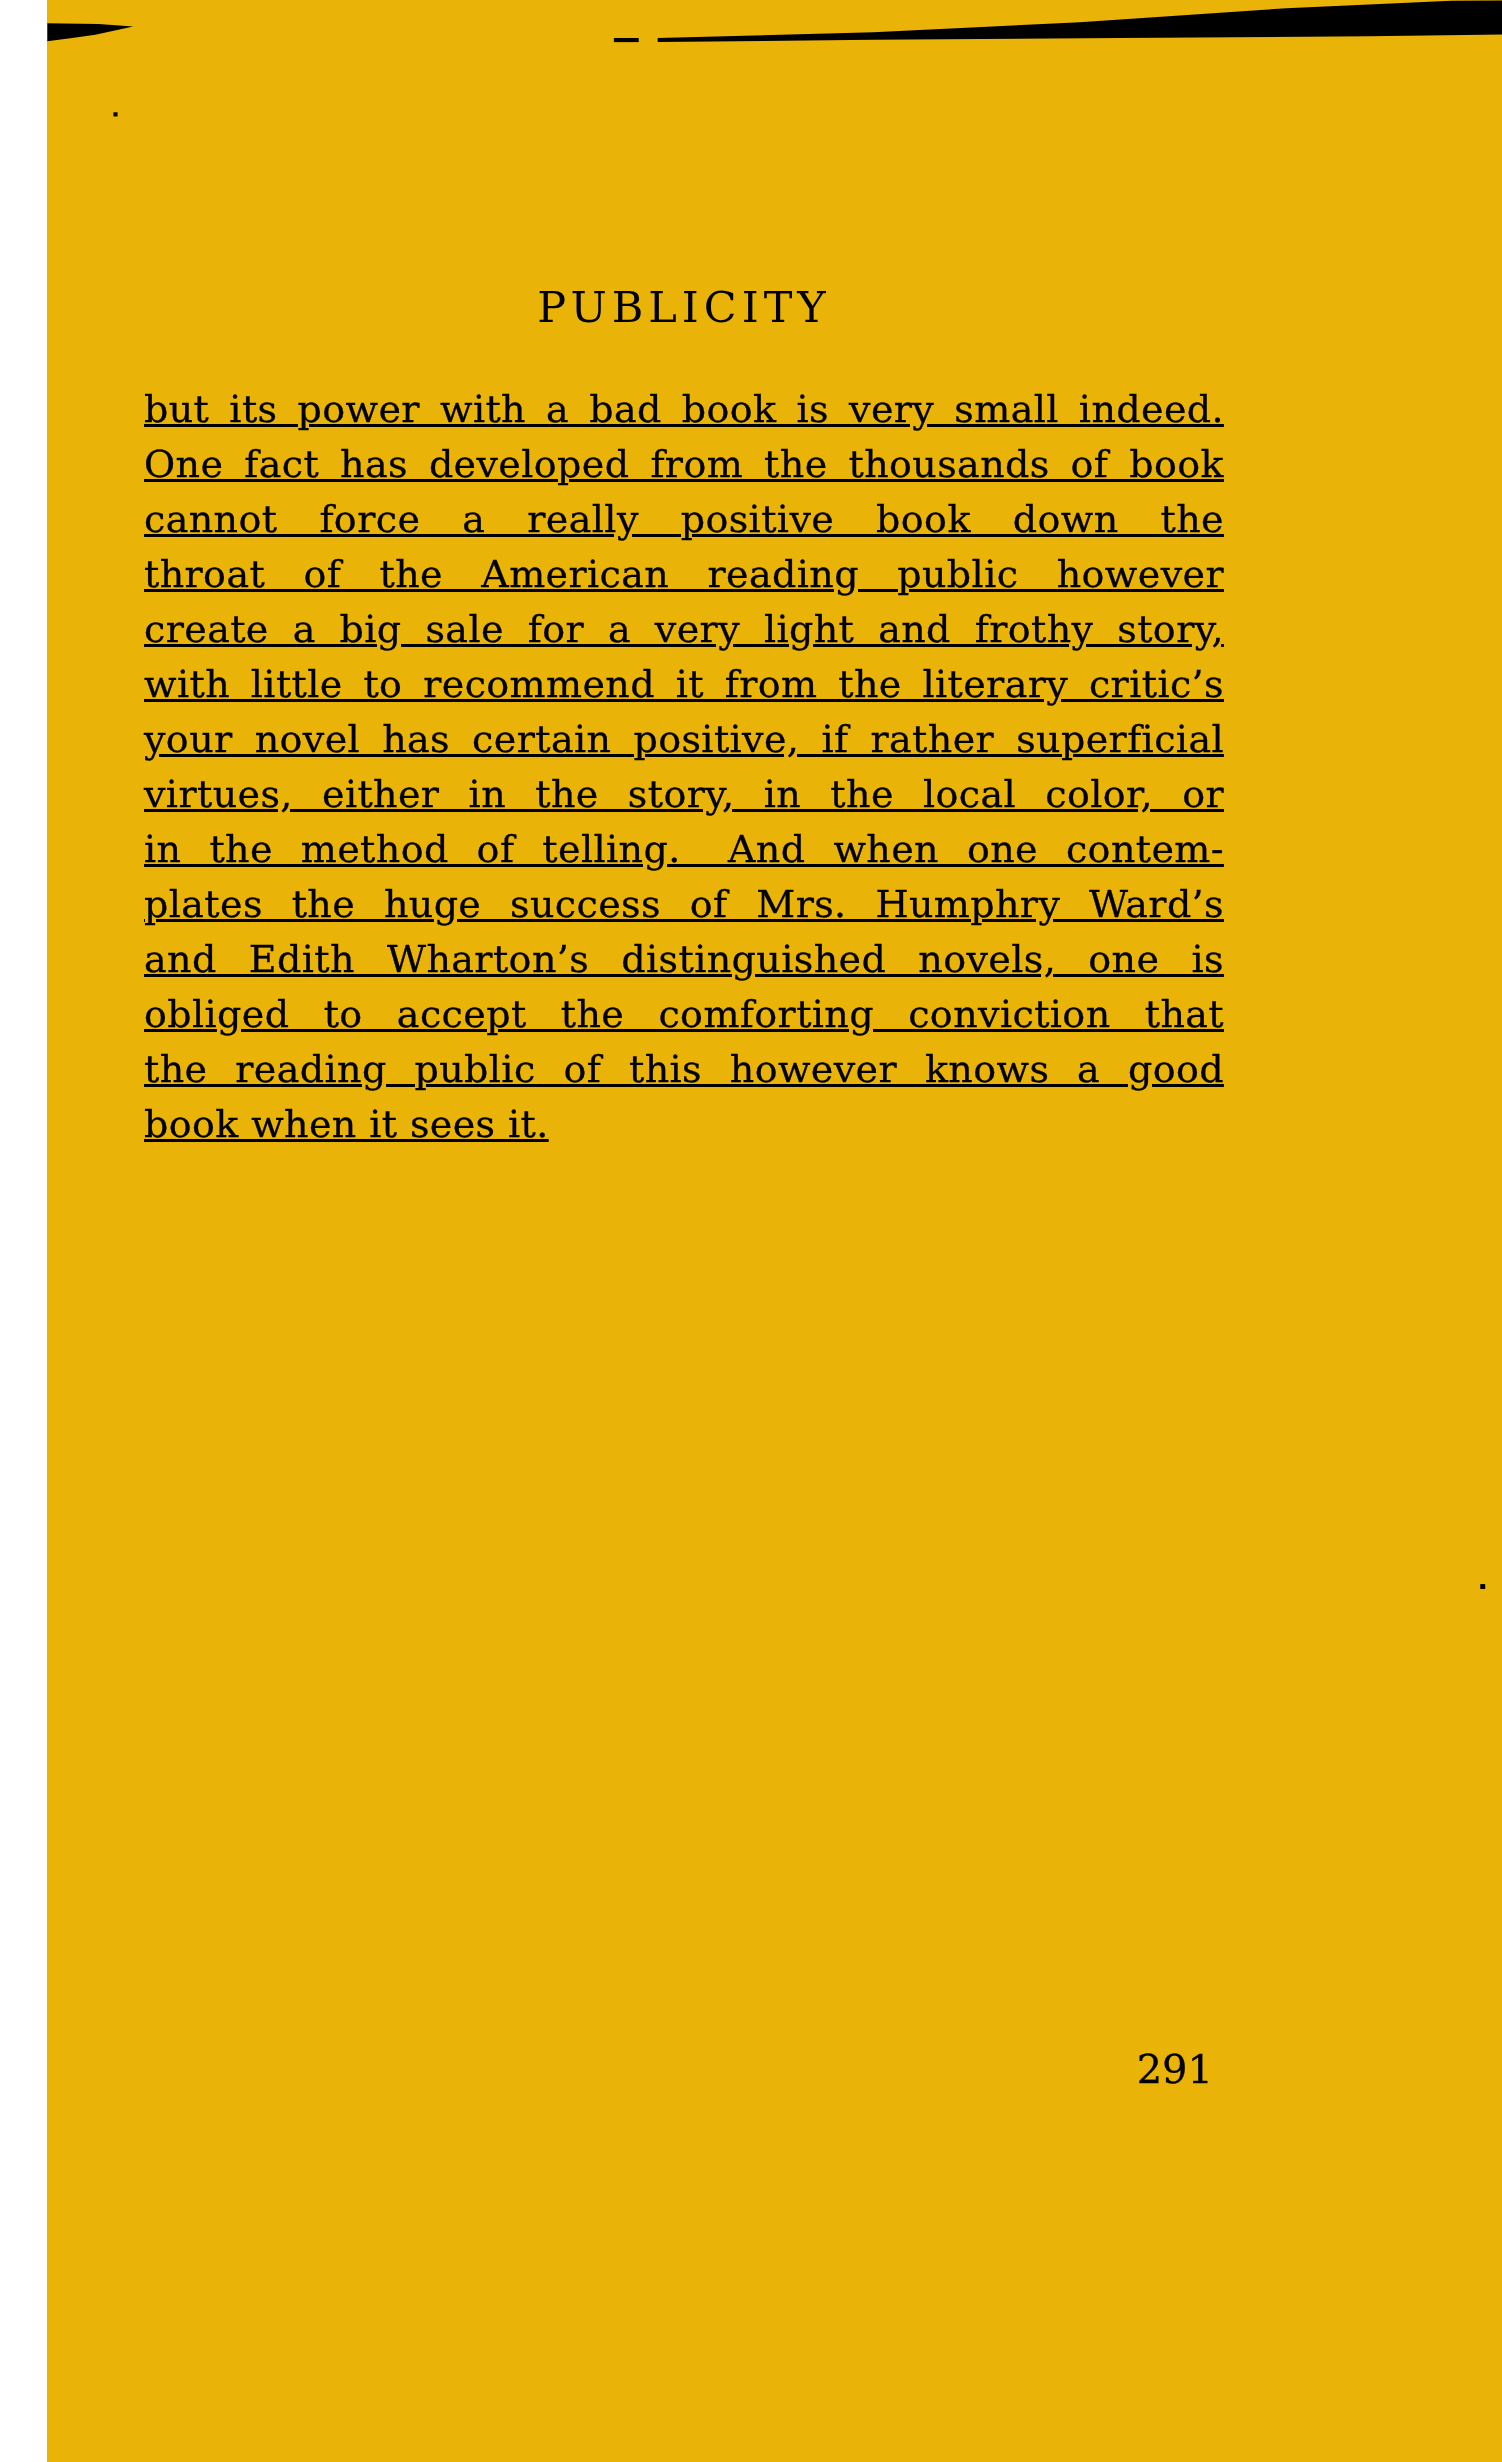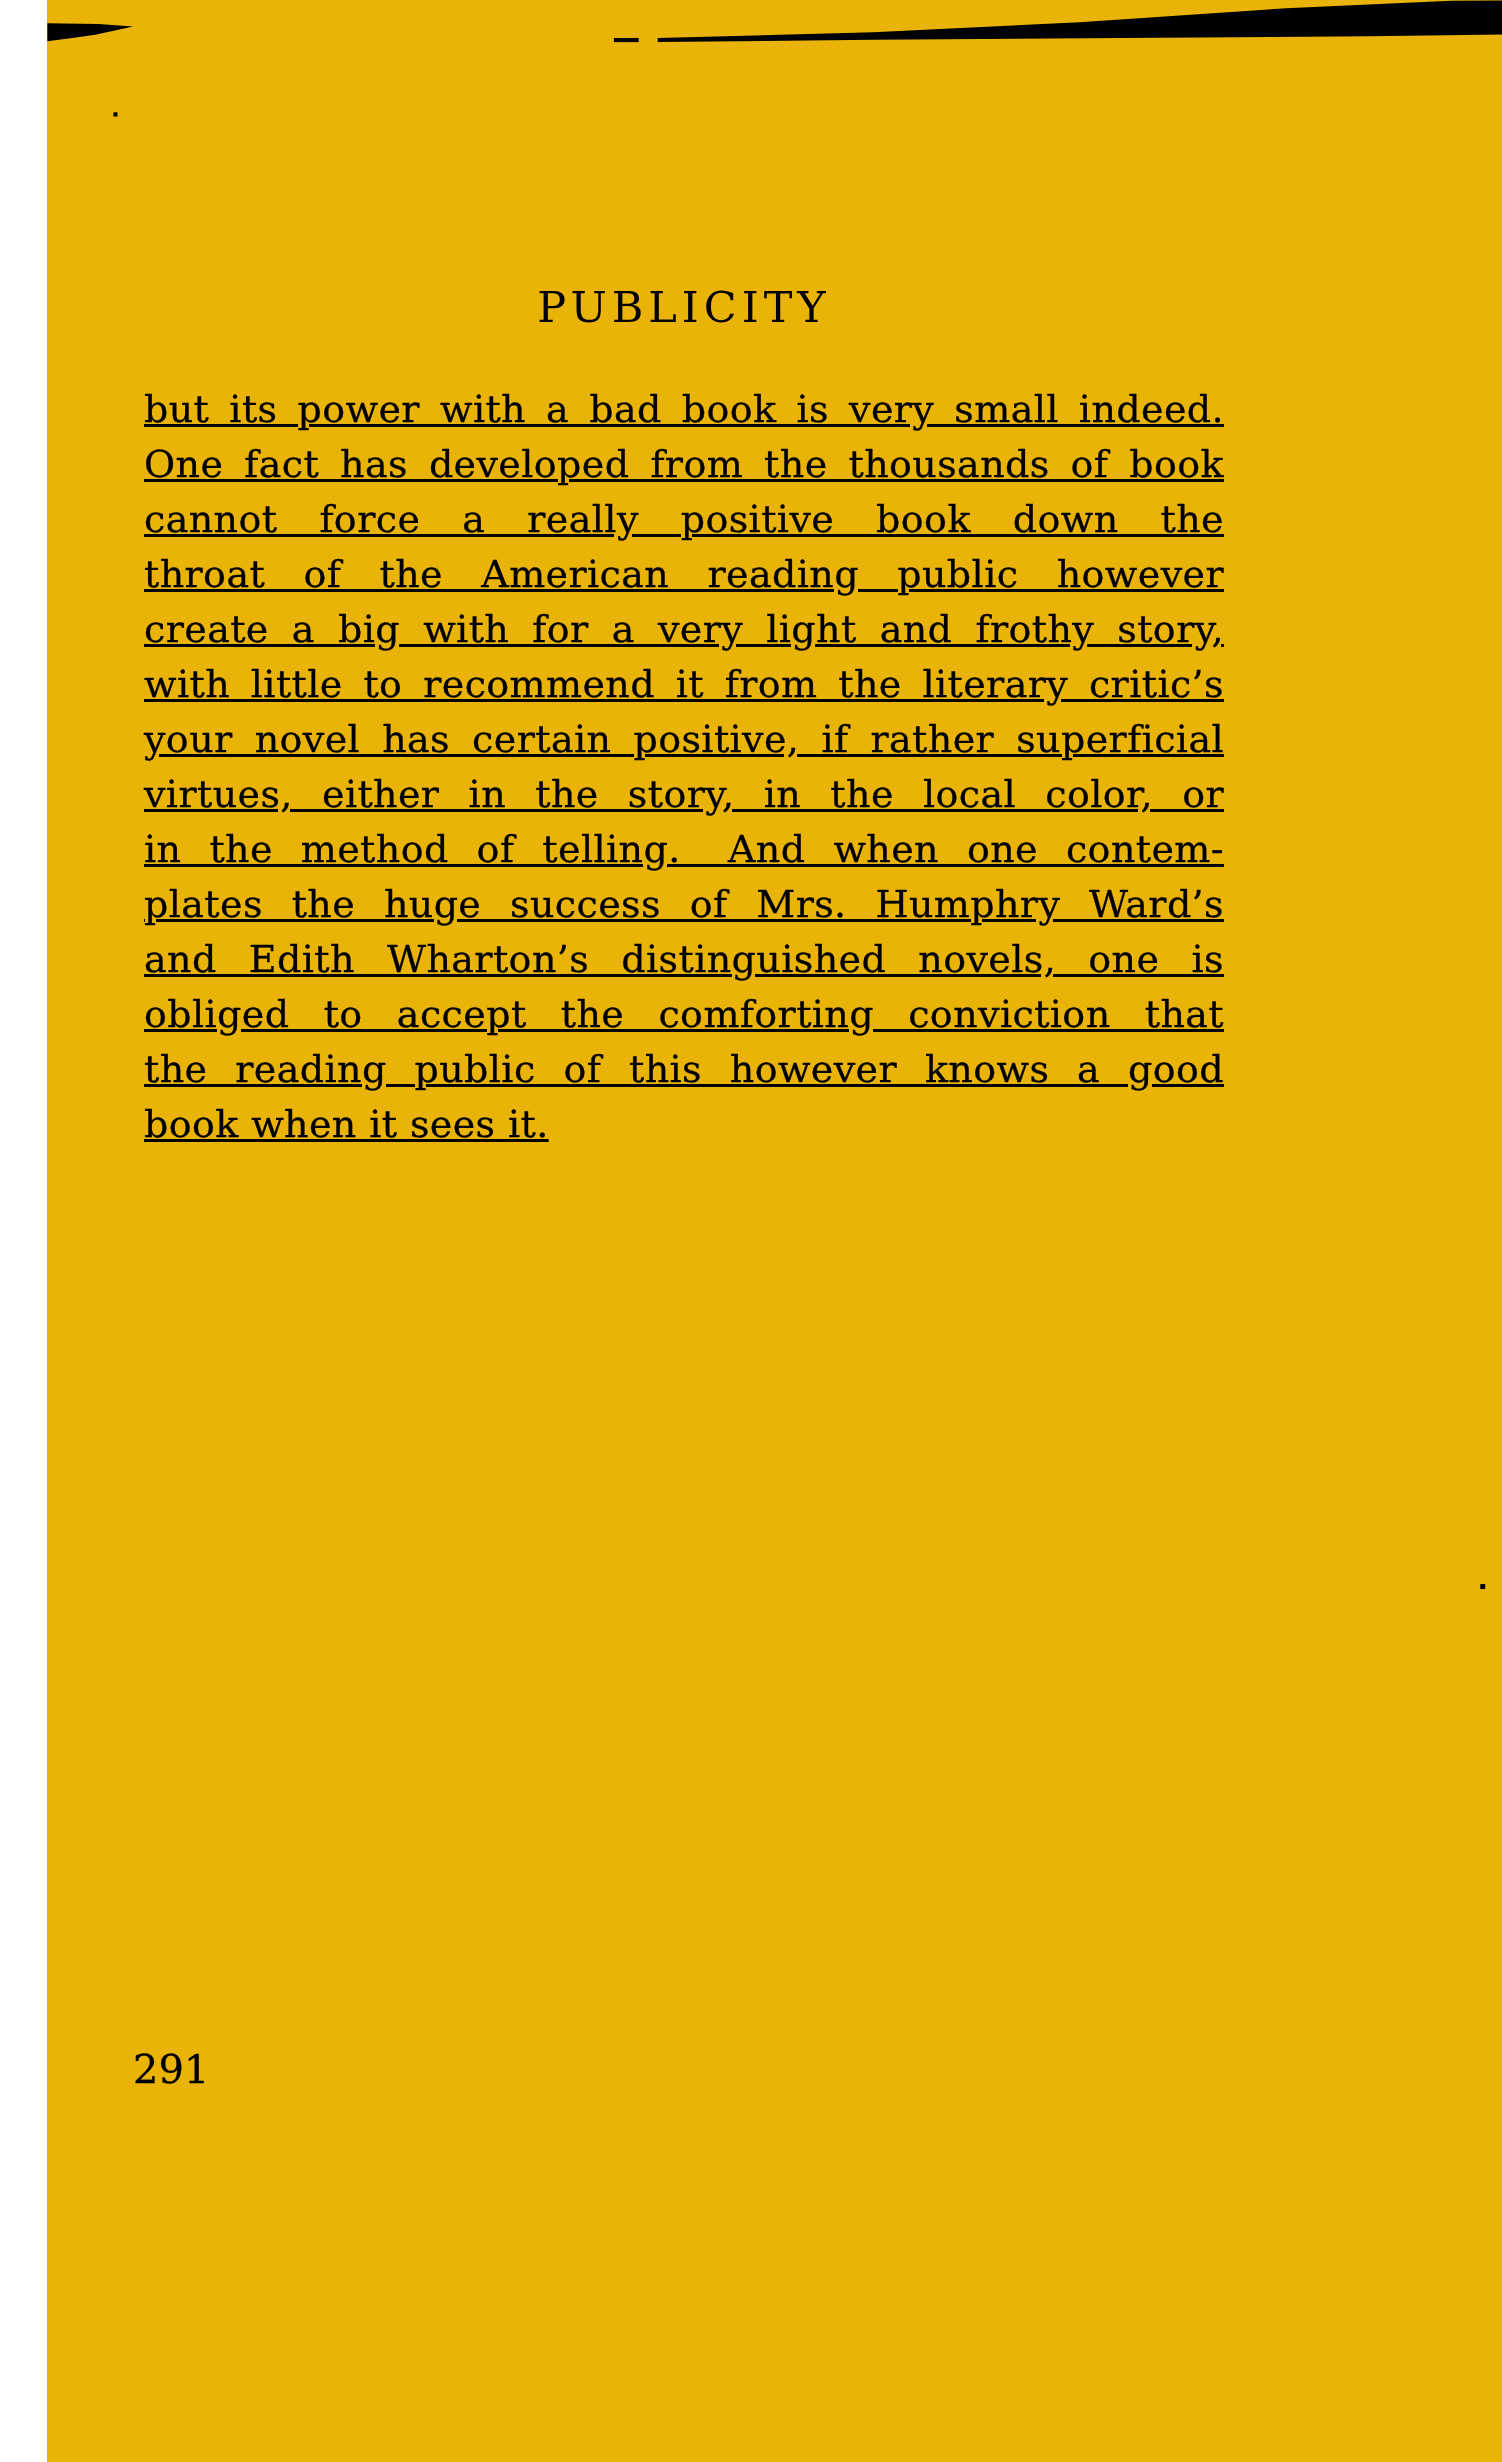--- a/index.html
+++ b/index.html
@@ -56,21 +56,21 @@
     -webkit-text-stroke: 0.3px #000;
   }
   .body-text .line.last-line {
     text-align-last: left;
   }
   .page-number {
     position: absolute;
     left: 86px;
     top: 2047px;
     width: 1080px;
-    text-align: left;
+    text-align: right;
     font-size: 40px;
     line-height: 1.1;
     -webkit-text-stroke: 0.3px #000;
   }
 </style>
 </head>
 <body>
 
 <div class="page">
 
@@ -86,21 +86,21 @@
     <rect x="1735" y="1918" width="6" height="6" fill="#000000"></rect>
   </svg>
 
   <h1 class="page-title">PUBLICITY</h1>
 
   <div class="body-text" id="para-lines">
       <div class="line">but its power with a bad book is very small indeed.</div>
       <div class="line">One fact has developed from the thousands of book</div>
       <div class="line">cannot force a really positive book down the</div>
       <div class="line">throat of the American reading public however</div>
-      <div class="line">create a big with for a very light and frothy story,</div>
+      <div class="line">create a big sale for a very light and frothy story,</div>
       <div class="line">with little to recommend it from the literary critic’s</div>
       <div class="line">your novel has certain positive, if rather superficial</div>
       <div class="line">virtues, either in the story, in the local color, or</div>
       <div class="line">in the method of telling.  And when one contem-</div>
       <div class="line">plates the huge success of Mrs. Humphry Ward’s</div>
       <div class="line">and Edith Wharton’s distinguished novels, one is</div>
       <div class="line">obliged to accept the comforting conviction that</div>
       <div class="line">the reading public of this however knows a good</div>
       <div class="line last-line">book when it sees it.</div>
     </div>

